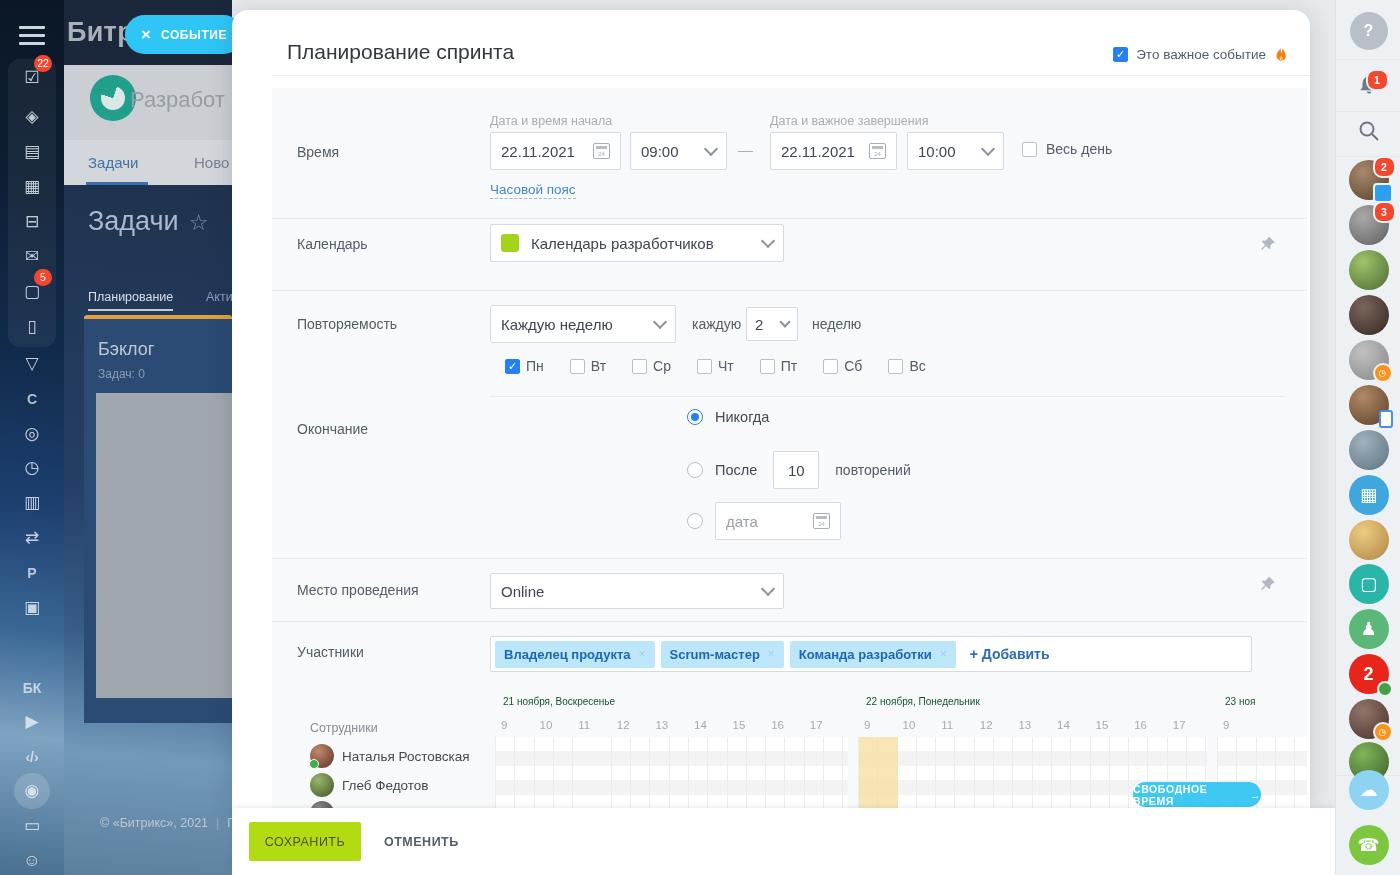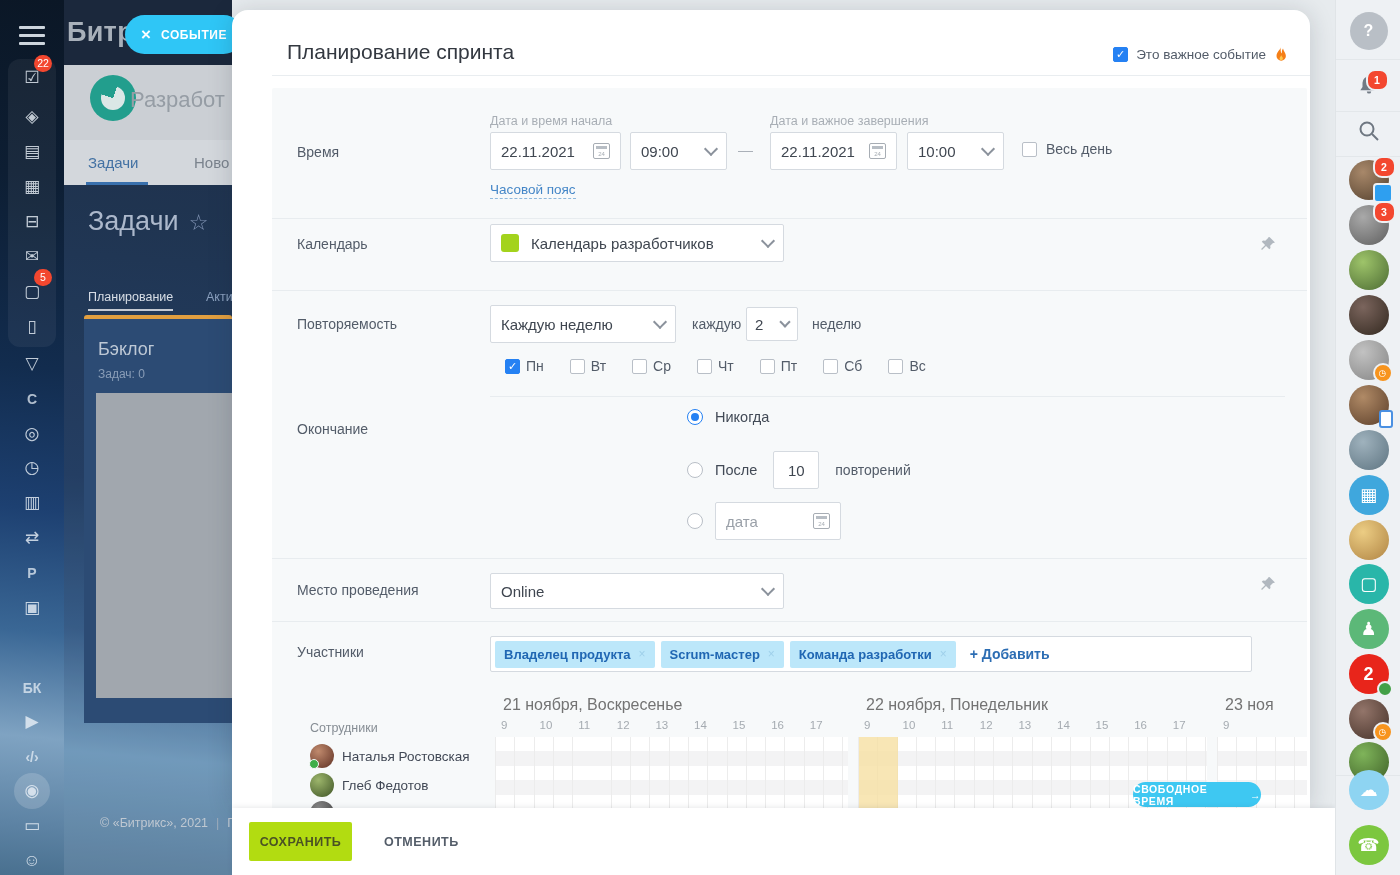--- a/index.html
+++ b/index.html
@@ -93,33 +93,33 @@
   .tag .tx{color:#9fd0ea;font-weight:normal;font-size:12px;cursor:pointer}
   .addlink{font-size:14px;font-weight:bold;color:#2c6db3;margin-left:8px;cursor:pointer}
   
   .tl{position:absolute;left:0;right:0;top:600px;bottom:0}
   .tl-emplabel{position:absolute;left:38px;top:33px;font-size:12.5px;color:#868d94}
   .emp{position:absolute;left:38px;display:flex;align-items:center;gap:8px;font-size:13.5px;color:#424956}
   .emp .ava{width:24px;height:24px;border-radius:50%;position:relative;flex:none}
   .emp .dot{position:absolute;left:-1px;bottom:-1px;width:8px;height:8px;border-radius:50%;background:#3fae49;border:1.5px solid #f7f9fa}
   .grid{position:absolute;left:223px;top:0;right:0;bottom:0}
   .day-block{position:absolute;top:0;bottom:0}
-  .day-label{position:absolute;left:8px;top:8px;font-size:16px;color:#737373;white-space:nowrap}
+  .day-label{position:absolute;left:8px;top:8px;font-size:10px;color:#14532d;white-space:nowrap}
   .day-hr{position:absolute;top:31px;font-size:11.5px;color:#a5abb1}
   .day-body{position:absolute;left:0;right:0;top:49px;bottom:0;border-left:1px solid #ececec;
     background:
       repeating-linear-gradient(90deg,transparent 0 18.3px,#ececec 18.3px 19.3px),
       repeating-linear-gradient(180deg,#ffffff 0 14px,#f3f3f4 14px 29px)}
   .hl{position:absolute;left:0;top:0;bottom:0;width:39px;background:rgba(246,224,163,.8)}
   .freetime{position:absolute;left:861px;top:694px;width:128px;height:25px;background:#3ec8f2;border-radius:13px;z-index:3;
     color:#fff;font-size:10.5px;font-weight:bold;letter-spacing:.6px;display:flex;align-items:center;justify-content:center;gap:7px;cursor:pointer}
   
   .footerbar{position:absolute;left:232px;top:808px;width:1103px;height:67px;background:#fff;z-index:11;box-shadow:0 -1px 5px rgba(40,50,60,.10)}
-  .btn-save{position:absolute;left:17px;top:14px;width:103px;height:39px;background:#b2dc11;border:none;border-radius:2px;
-    font-family:inherit;font-size:12.5px;font-weight:bold;letter-spacing:.5px;color:#4a5224;cursor:pointer}
+  .btn-save{position:absolute;left:17px;top:14px;width:112px;height:39px;background:#b2dc11;border:none;border-radius:2px;
+    font-family:inherit;font-size:12.5px;font-weight:normal;letter-spacing:.5px;color:#4a5224;cursor:pointer}
   .btn-cancel{position:absolute;left:146px;top:14px;height:39px;background:none;border:none;font-family:inherit;
     font-size:12.5px;font-weight:bold;letter-spacing:.5px;color:#545d69;cursor:pointer}
   
   .rnav{position:absolute;left:1335px;top:0;width:65px;height:875px;background:#eef1f4;border-left:1px solid #e0e4e7;z-index:12}
   .rn-div{position:absolute;left:0;right:0;height:1px;background:#e3e7ea}
   .rn-item{position:absolute;left:50%;transform:translate(-50%,-50%);cursor:pointer}
   .helpcircle{width:38px;height:38px;border-radius:50%;background:#b9bfc6;color:#fff;font-size:16px;font-weight:bold;
     display:flex;align-items:center;justify-content:center}
   .circle40{width:40px;height:40px;border-radius:50%;position:relative;display:flex;align-items:center;justify-content:center;
     color:#fff;font-size:18px}

